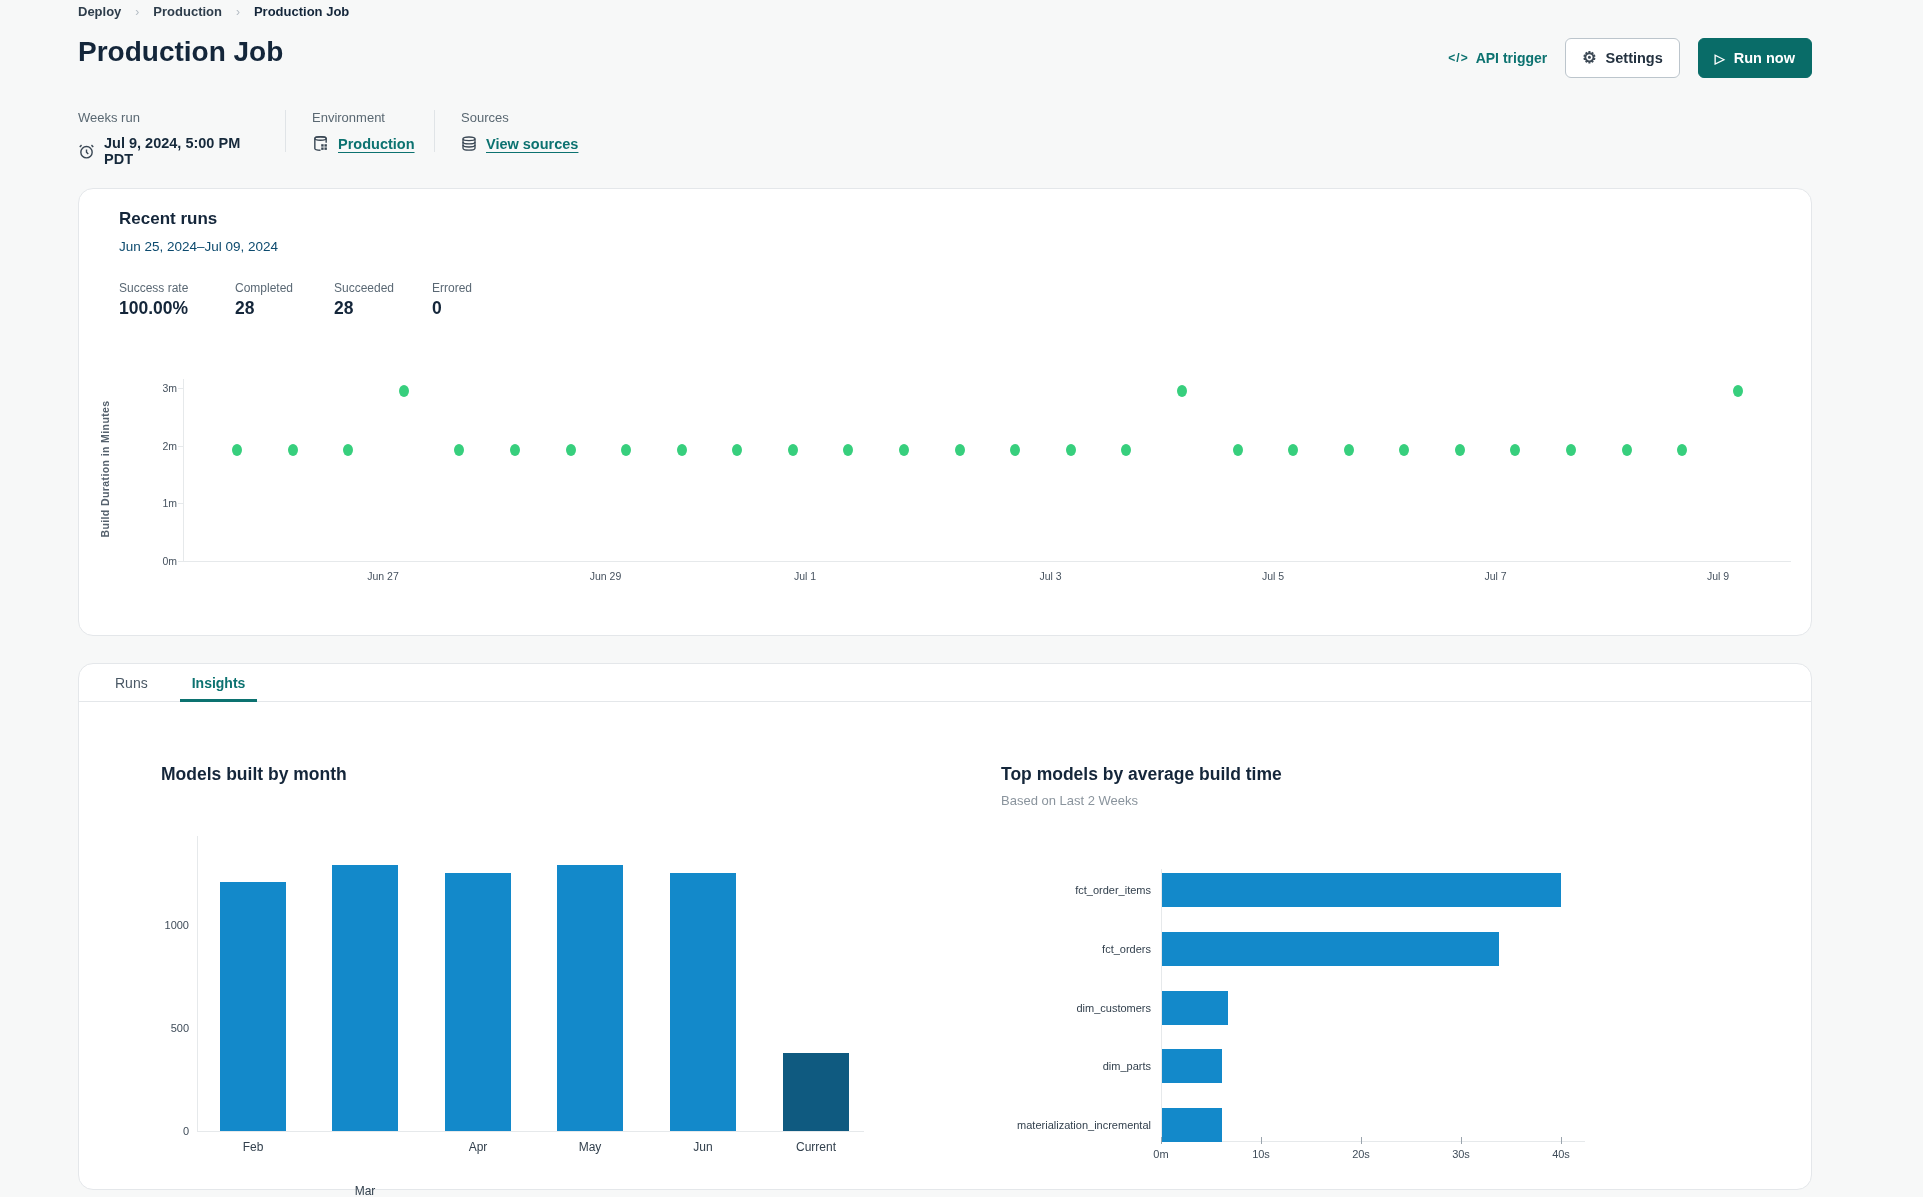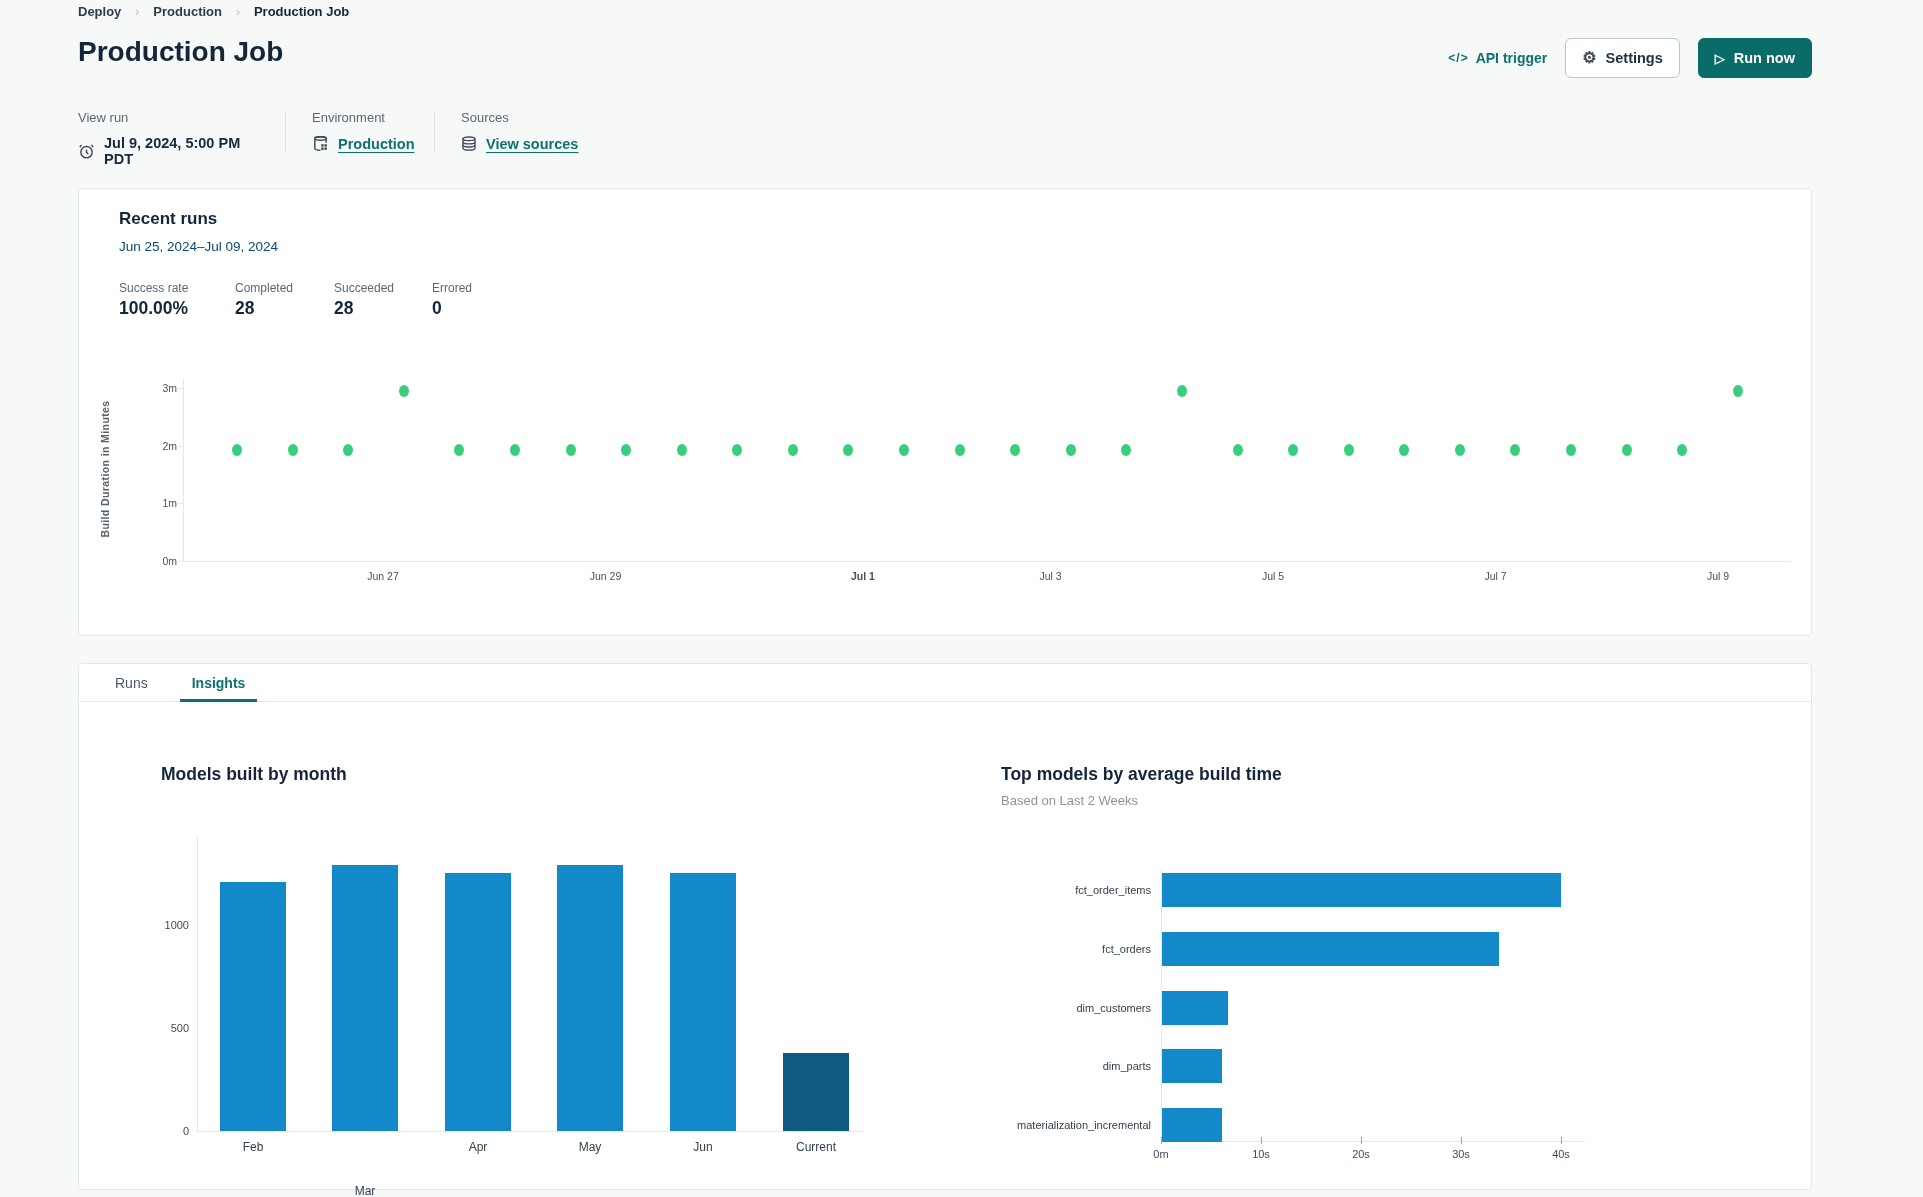--- a/index.html
+++ b/index.html
@@ -31,21 +31,21 @@
   
   .meta-row { position: absolute; left: 78px; top: 110px; height: 58px; display: flex; align-items: flex-start; }
   .meta-col { padding-right: 28px; }
   .meta-col + .meta-col { padding-left: 26px; border-left: 1px solid #e0e4e7; }
   .meta-label { font-size: 13px; color: #5a6872; margin-bottom: 10px; }
   .meta-value { display: flex; align-items: center; gap: 9px; font-size: 14.5px; font-weight: 700; color: #16293b; }
   .meta-value svg { flex: 0 0 auto; }
   .teal-link { color: #0c7270; text-decoration: underline; text-underline-offset: 3px; cursor: pointer; font-weight: 700; }
 
   
-  .card { position: absolute; background: #ffffff; border: 1px solid #e4e7ea; border-radius: 4px; }
+  .card { position: absolute; background: #ffffff; border: 1px solid #e4e7ea; border-radius: 15px; }
   #recent-card { left: 78px; top: 188px; width: 1734px; height: 448px; }
   #insights-card { left: 78px; top: 663px; width: 1734px; height: 527px; }
 
   .card-title { position: absolute; left: 40px; top: 20px; font-size: 17px; font-weight: 700; color: #14263a; }
   .date-range { position: absolute; left: 40px; top: 50px; font-size: 13.5px; color: #0c4a6e; }
 
   .stats { position: absolute; left: 40px; top: 92px; display: flex; }
   .stat { display: flex; flex-direction: column; }
   .stat-label { font-size: 12px; color: #5a6874; margin-bottom: 3px; }
   .stat-value { font-size: 17.5px; font-weight: 700; color: #14263a; }
@@ -98,21 +98,21 @@
       <span>Settings</span>
     </button>
     <button class="btn btn-primary">
       <span class="play-glyph">▷</span>
       <span>Run now</span>
     </button>
   </div>
 
   <div class="meta-row">
     <div class="meta-col" style="width:207px">
-      <div class="meta-label">View run</div>
+      <div class="meta-label">Weeks run</div>
       <div class="meta-value">
         <svg width="17" height="17" viewBox="0 0 24 24" fill="none" stroke="#3a4754" stroke-width="2">
           <circle cx="12" cy="13" r="8"></circle>
             <path d="M12 9v4l2.5 2.5"></path>
             <path d="M5 3L2.5 5.5"></path>
             <path d="M19 3l2.5 2.5"></path>
         </svg>
         <span>Jul 9, 2024, 5:00 PM PDT</span>
       </div>
     </div>
@@ -177,21 +177,21 @@
           <div class="tick-label" style="left: 72px; top: 308.33px; width: 26px; text-align: right;">1m</div>
           <div class="axis-line" style="left: 99px; top: 314.33px; width: 5px; height: 1px;"></div>
           <div class="tick-label" style="left: 72px; top: 250.66px; width: 26px; text-align: right;">2m</div>
           <div class="axis-line" style="left: 99px; top: 256.66px; width: 5px; height: 1px;"></div>
           <div class="tick-label" style="left: 72px; top: 192.99px; width: 26px; text-align: right;">3m</div>
           <div class="axis-line" style="left: 99px; top: 198.99px; width: 5px; height: 1px;"></div>
         </div>
       <div id="scatter-xticks">
           <div class="tick-label" style="left: 278px; top: 381px; width: 52px; text-align: center;">Jun 27</div>
           <div class="tick-label" style="left: 500.5px; top: 381px; width: 52px; text-align: center;">Jun 29</div>
-          <div class="tick-label" style="left: 758px; top: 381px; width: 52px; text-align: center; font-weight: bold;">Jul 1</div>
+          <div class="tick-label" style="left: 715px; top: 381px; width: 52px; ">Jul 1</div>
           <div class="tick-label" style="left: 945.5px; top: 381px; width: 52px; text-align: center;">Jul 3</div>
           <div class="tick-label" style="left: 1168px; top: 381px; width: 52px; text-align: center;">Jul 5</div>
           <div class="tick-label" style="left: 1390.5px; top: 381px; width: 52px; text-align: center;">Jul 7</div>
           <div class="tick-label" style="left: 1613px; top: 381px; width: 52px; text-align: center;">Jul 9</div>
         </div>
       <div id="scatter-points">
           <div class="dot" style="left: 153px; top: 254.697px; background: rgb(55, 207, 125);"></div>
           <div class="dot" style="left: 208.586px; top: 254.697px; background: rgb(55, 207, 125);"></div>
           <div class="dot" style="left: 264.172px; top: 254.697px; background: rgb(55, 207, 125);"></div>
           <div class="dot" style="left: 319.758px; top: 195.873px; background: rgb(55, 207, 125);"></div>

